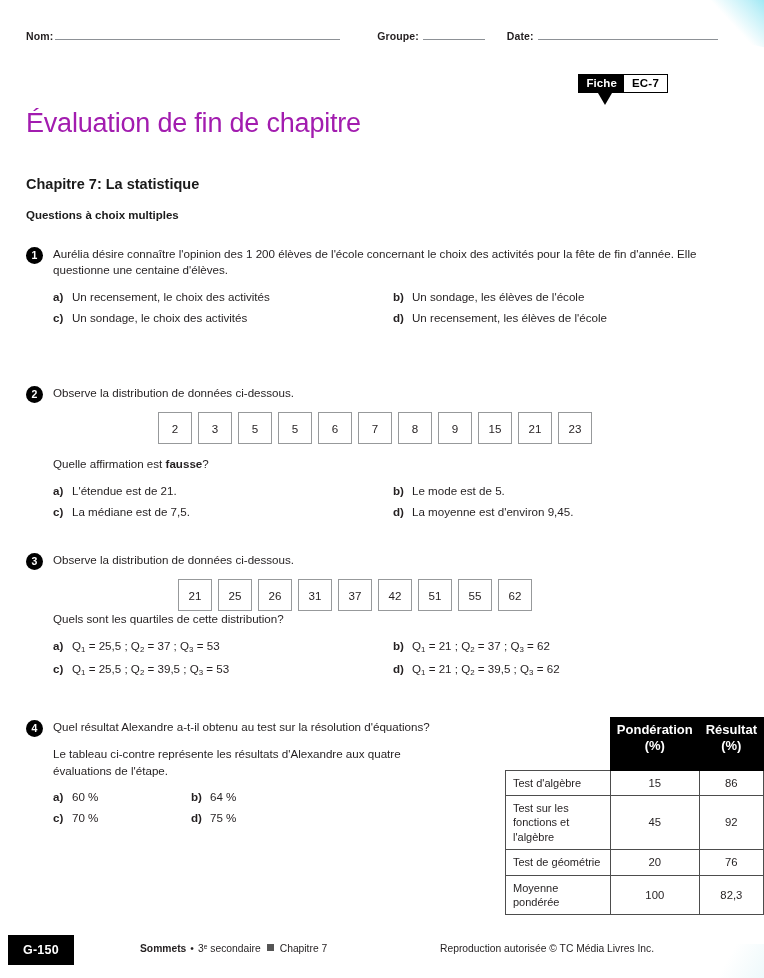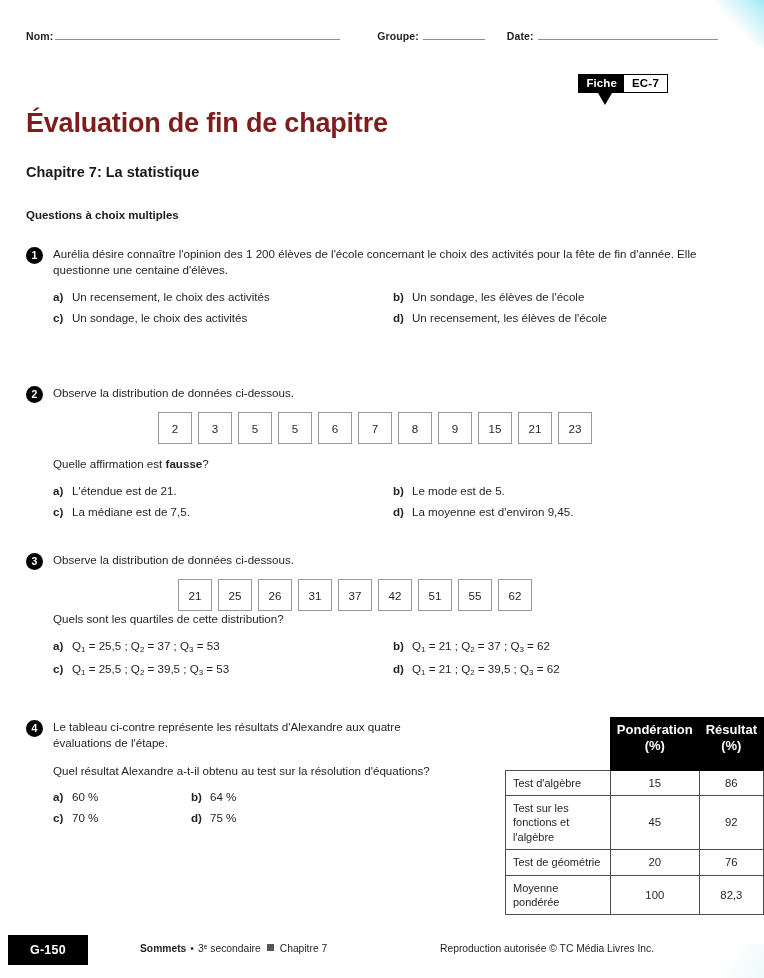--- a/index.html
+++ b/index.html
@@ -92,27 +92,27 @@
     border-left: 7px solid transparent;
     border-right: 7px solid transparent;
     border-top: 12px solid #000;
   }
 
   
   .h1 {
     position: absolute;
     left: 26px; top: 108px;
     font-size: 27px;
-    font-weight: 700;
+    font-weight: 400;
     letter-spacing: -0.2px;
-    color: #7f1d1d;
+    color: #a21caf;
   }
   .h2 {
     position: absolute;
-    left: 26px; top: 164px;
+    left: 26px; top: 176px;
     font-size: 14.5px;
     font-weight: 700;
     color: #1a1a1a;
   }
   .h3 {
     position: absolute;
     left: 26px; top: 209px;
     font-size: 11.5px;
     font-weight: 700;
     color: #1a1a1a;
@@ -217,21 +217,21 @@
   
   .footer {
     position: absolute;
     left: 0; bottom: 13px;
     width: 764px;
     height: 30px;
   }
   .pagebox {
     position: absolute;
     left: 8px; top: 0;
-    width: 80px; height: 30px;
+    width: 66px; height: 30px;
     background: #000;
     color: #fff;
     font-size: 12.5px;
     font-weight: 700;
     display: flex; align-items: center; justify-content: center;
     letter-spacing: .3px;
   }
   .foot-mid {
     position: absolute;
     left: 96px; top: 8px;
@@ -383,22 +383,22 @@
             <span class="tag">d)</span>
             <span class="txt">Q<sub>1</sub> = 21 ; Q<sub>2</sub> = 39,5 ; Q<sub>3</sub> = 62</span>
           </div>
         </div>
     </div>
   </div>
 
   <div class="q" id="q4" style="top:719px;">
     <div class="qnum">4</div>
     <div class="qbody">
+      <div class="stem">Quel résultat Alexandre a-t-il obtenu au test sur la résolution d'équations?</div>
       <div class="stem">Le tableau ci-contre représente les résultats d'Alexandre aux quatre évaluations de l'étape.</div>
-      <div class="stem">Quel résultat Alexandre a-t-il obtenu au test sur la résolution d'équations?</div>
       <div class="opts" style="grid-template-columns:138px 138px;">
         <div class="opt">
           <span class="tag">a)</span>
           <span class="txt">60 %</span>
         </div>
         <div class="opt">
           <span class="tag">b)</span>
           <span class="txt">64 %</span>
         </div>
         <div class="opt">

